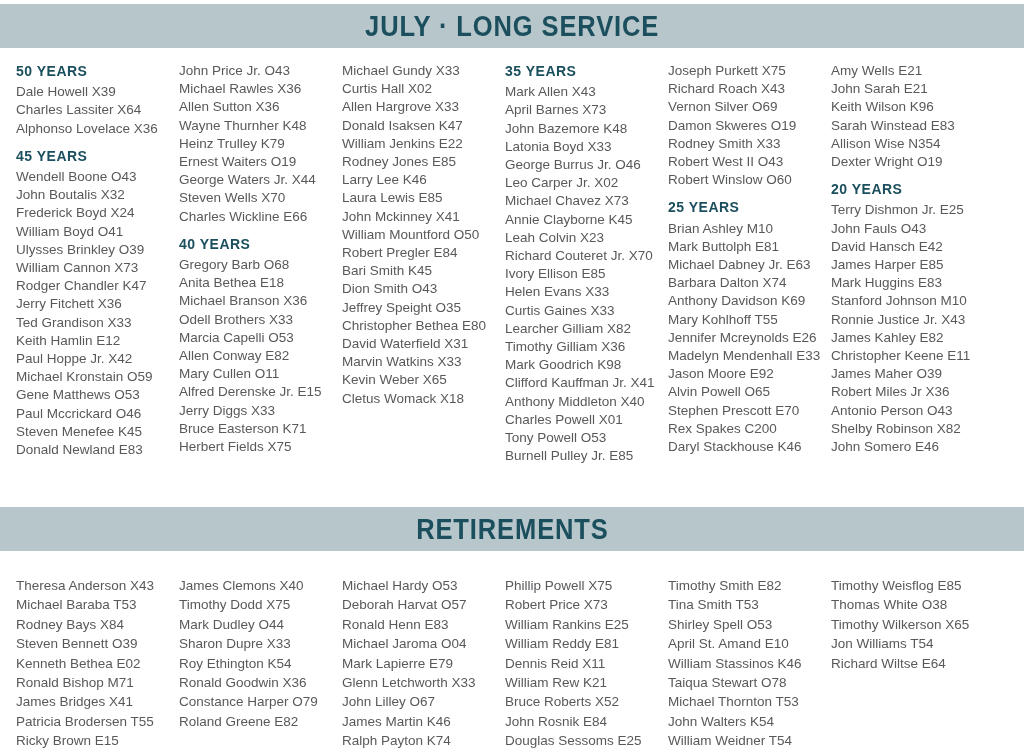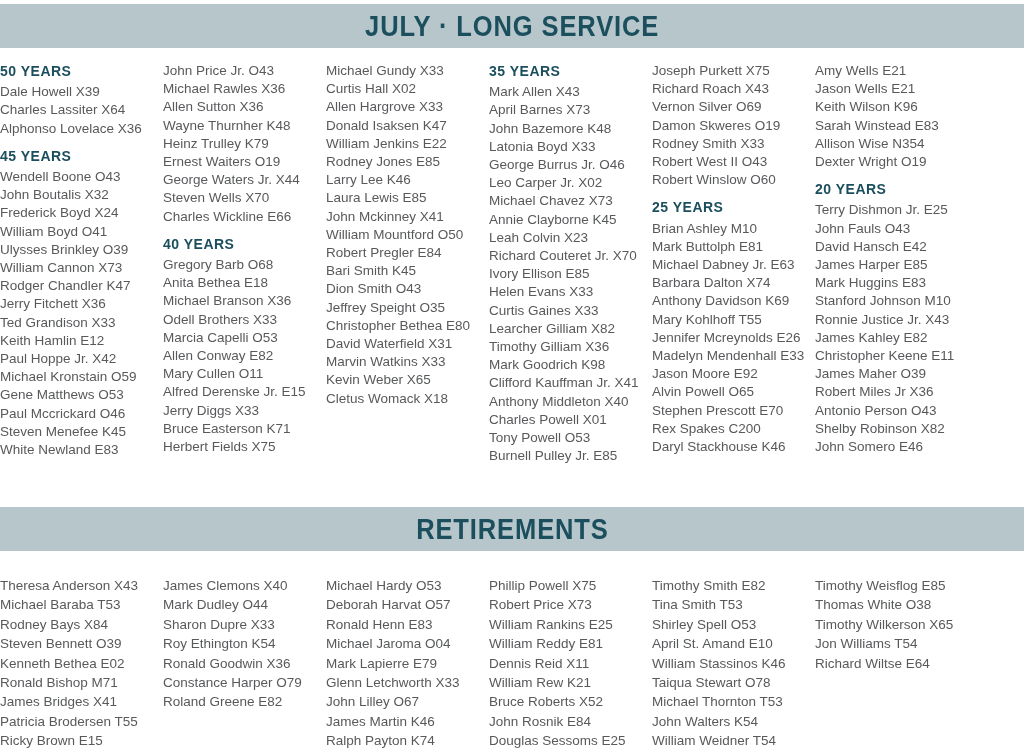--- a/index.html
+++ b/index.html
@@ -25,21 +25,21 @@
     font-size:29px;
     letter-spacing:1px;
     display:inline-block;
     transform:scaleX(.88);
     transform-origin:center;
     white-space:nowrap;
   }
   #band-long-service{top:4px;}
   #band-retirements{top:507px;}
   .columns{
-    position:absolute;left:0;right:0;
+    position:absolute;left:16px;right:0;
     display:flex;align-items:flex-start;
   }
   #long-service-columns{top:62px;}
   #retirements-columns{top:576px;}
   .col{width:163px;flex:0 0 163px;}
   .col:last-child{flex:1 1 auto;}
   .name{
     color:var(--name-color);
     font-size:13.5px;
     line-height:18.2px;
@@ -79,21 +79,21 @@
       <div class="name">William Cannon X73</div>
       <div class="name">Rodger Chandler K47</div>
       <div class="name">Jerry Fitchett X36</div>
       <div class="name">Ted Grandison X33</div>
       <div class="name">Keith Hamlin E12</div>
       <div class="name">Paul Hoppe Jr. X42</div>
       <div class="name">Michael Kronstain O59</div>
       <div class="name">Gene Matthews O53</div>
       <div class="name">Paul Mccrickard O46</div>
       <div class="name">Steven Menefee K45</div>
-      <div class="name">White Newland E83</div>
+      <div class="name">Donald Newland E83</div>
     </div>
     <div class="col">
       <div class="name">John Price Jr. O43</div>
       <div class="name">Michael Rawles X36</div>
       <div class="name">Allen Sutton X36</div>
       <div class="name">Wayne Thurnher K48</div>
       <div class="name">Heinz Trulley K79</div>
       <div class="name">Ernest Waiters O19</div>
       <div class="name">George Waters Jr. X44</div>
       <div class="name">Steven Wells X70</div>
@@ -174,21 +174,21 @@
       <div class="name">Jennifer Mcreynolds E26</div>
       <div class="name">Madelyn Mendenhall E33</div>
       <div class="name">Jason Moore E92</div>
       <div class="name">Alvin Powell O65</div>
       <div class="name">Stephen Prescott E70</div>
       <div class="name">Rex Spakes C200</div>
       <div class="name">Daryl Stackhouse K46</div>
     </div>
     <div class="col">
       <div class="name">Amy Wells E21</div>
-      <div class="name">Jason Wells E21</div>
+      <div class="name">John Sarah E21</div>
       <div class="name">Keith Wilson K96</div>
       <div class="name">Sarah Winstead E83</div>
       <div class="name">Allison Wise N354</div>
       <div class="name">Dexter Wright O19</div>
       <div class="heading">20 YEARS</div>
       <div class="name">Terry Dishmon Jr. E25</div>
       <div class="name">John Fauls O43</div>
       <div class="name">David Hansch E42</div>
       <div class="name">James Harper E85</div>
       <div class="name">Mark Huggins E83</div>
@@ -215,20 +215,21 @@
       <div class="name">Rodney Bays X84</div>
       <div class="name">Steven Bennett O39</div>
       <div class="name">Kenneth Bethea E02</div>
       <div class="name">Ronald Bishop M71</div>
       <div class="name">James Bridges X41</div>
       <div class="name">Patricia Brodersen T55</div>
       <div class="name">Ricky Brown E15</div>
     </div>
     <div class="col">
       <div class="name">James Clemons X40</div>
+      <div class="name">Timothy Dodd X75</div>
       <div class="name">Mark Dudley O44</div>
       <div class="name">Sharon Dupre X33</div>
       <div class="name">Roy Ethington K54</div>
       <div class="name">Ronald Goodwin X36</div>
       <div class="name">Constance Harper O79</div>
       <div class="name">Roland Greene E82</div>
     </div>
     <div class="col">
       <div class="name">Michael Hardy O53</div>
       <div class="name">Deborah Harvat O57</div>

